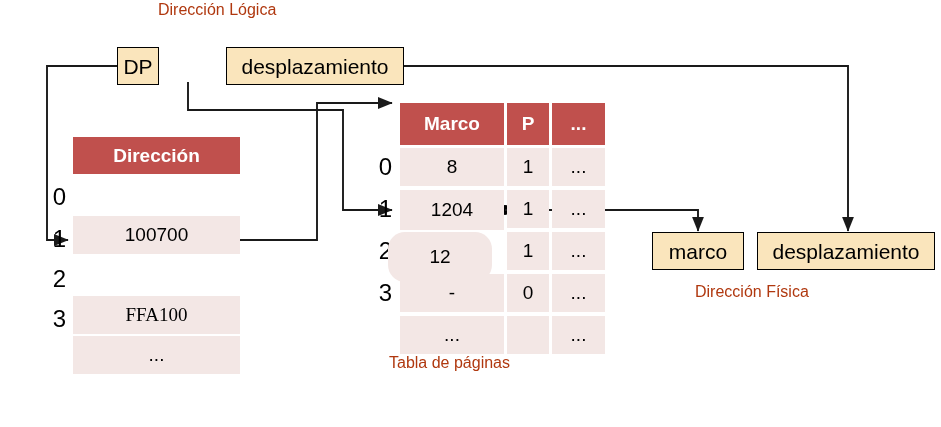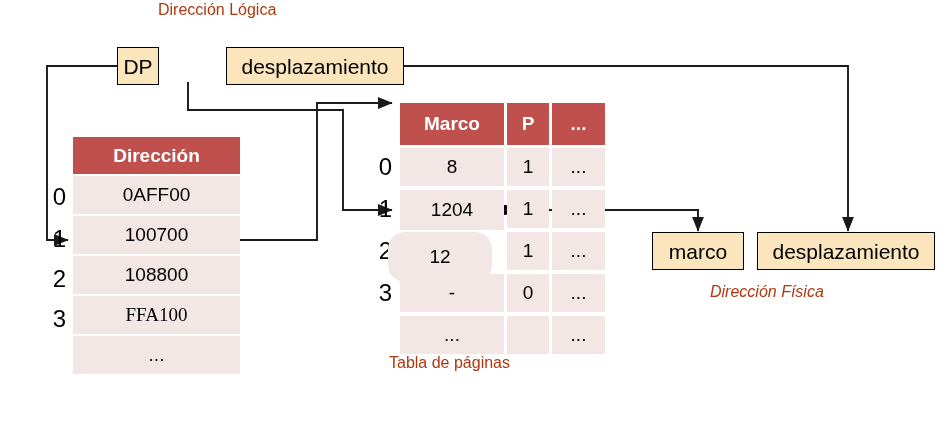--- a/index.html
+++ b/index.html
@@ -115,27 +115,25 @@
   <div class="caption abs" style="left:158px; top:2px;">Dirección Lógica</div>
 
   <div class="fieldbox abs" style="left:117px; top:47px; width:42px; height:38px;">DP</div>
 
 
   <div class="fieldbox abs" style="left:226px; top:47px; width:178px; height:38px;">desplazamiento</div>
 
   <div class="thead abs" style="left:73px; top:137px; width:167px; height:37px;">Dirección</div>
 
   <div class="rowidx abs" style="left:40px; top:185px; width:26px; height:24px;">0</div>
-  <div class="tcell abs" style="left:73px; top:176px; width:167px; height:38px;">0AFF00</div>
 
   <div class="rowidx abs" style="left:40px; top:227px; width:26px; height:24px;">1</div>
   <div class="tcell abs" style="left:73px; top:216px; width:167px; height:38px;">100700</div>
 
   <div class="rowidx abs" style="left:40px; top:267px; width:26px; height:24px;">2</div>
-  <div class="tcell abs" style="left:73px; top:256px; width:167px; height:38px;">108800</div>
 
   <div class="rowidx abs" style="left:40px; top:307px; width:26px; height:24px;">3</div>
   <div class="tcell abs" style="left:73px; top:296px; width:167px; height:38px;font-family:Liberation Serif, serif;">FFA100</div>
 
   <div class="tcell abs" style="left:73px; top:336px; width:167px; height:38px;">...</div>
 
 
   <div class="thead abs" style="left:400px; top:103px; width:104px; height:42px;">Marco</div>
   <div class="thead abs" style="left:507px; top:103px; width:42px; height:42px;">P</div>
   <div class="thead abs" style="left:552px; top:103px; width:53px; height:42px;">...</div>
@@ -163,15 +161,15 @@
   <div class="tcell abs" style="left:400px; top:316px; width:104px; height:38px;">...</div>
   <div class="tcell abs" style="left:507px; top:316px; width:42px; height:38px;"></div>
   <div class="tcell abs" style="left:552px; top:316px; width:53px; height:38px;">...</div>
 
   <div class="caption abs" style="left:389px; top:355px;">Tabla de páginas</div>
 
   <div class="fieldbox abs" style="left:652px; top:232px; width:92px; height:38px;">marco</div>
 
   <div class="fieldbox abs" style="left:757px; top:232px; width:178px; height:38px;">desplazamiento</div>
 
-  <div class="caption abs" style="left:710px; top:284px;font-style:italic;">Dirección Física</div>
+  <div class="caption abs" style="left:695px; top:284px;">Dirección Física</div>
 
 </div>
 
 </body></html>

